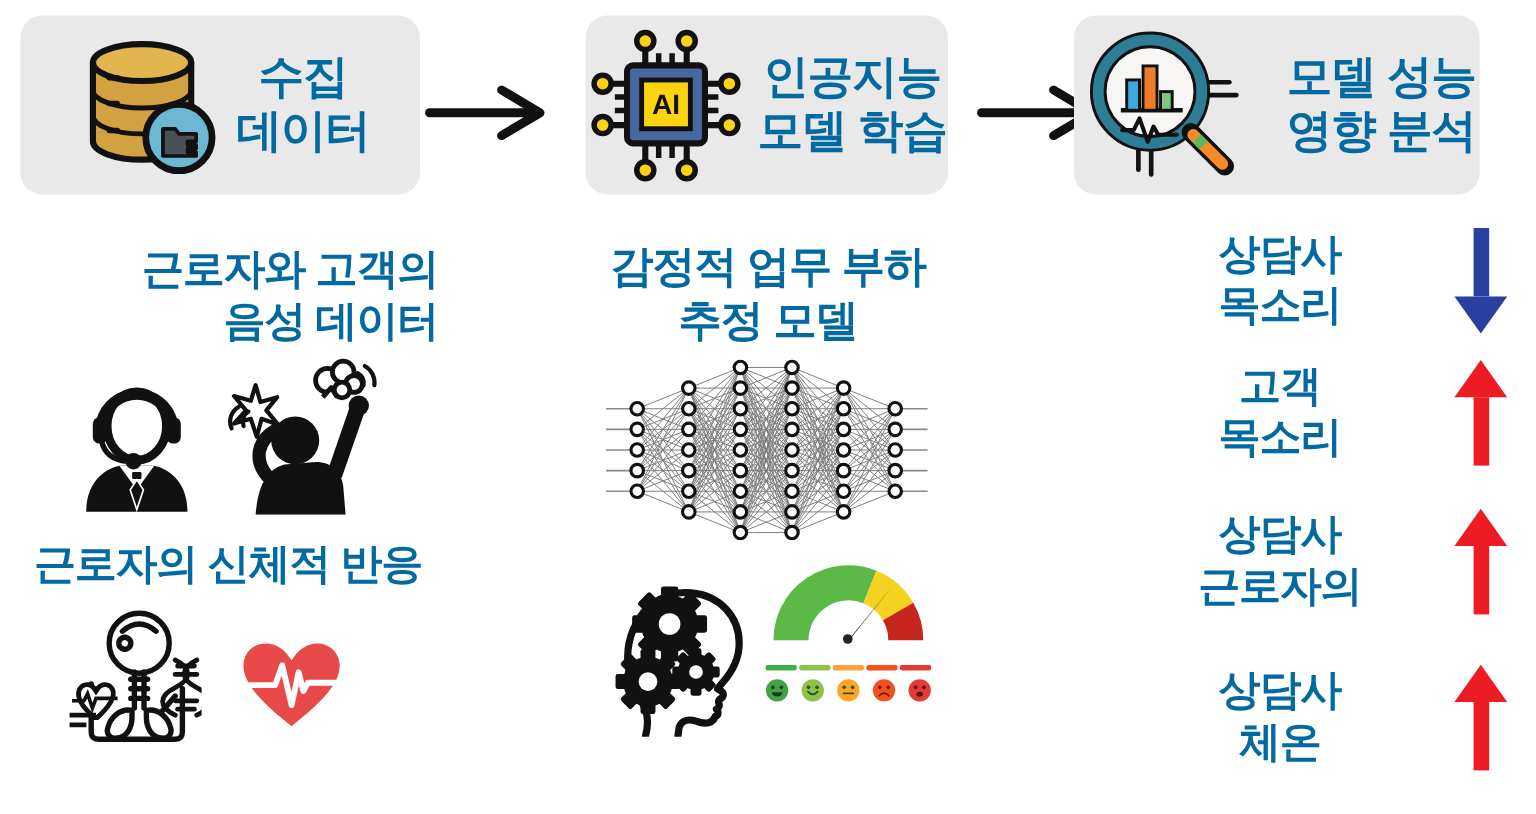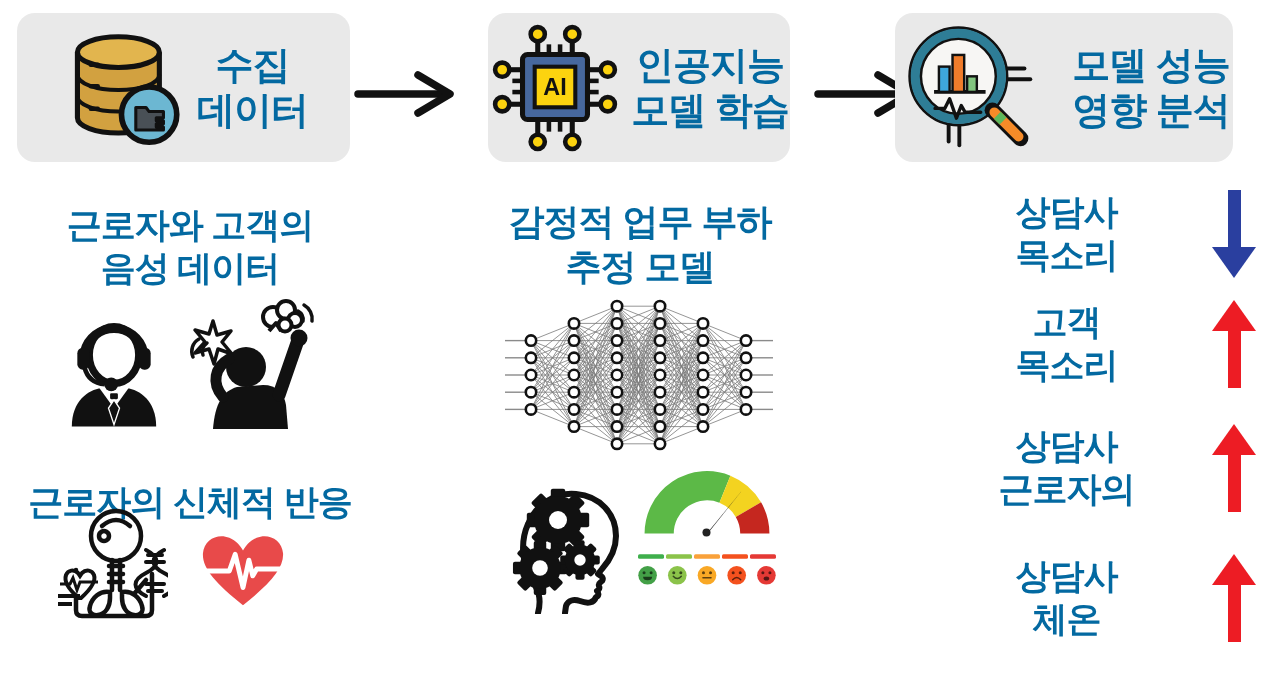--- a/index.html
+++ b/index.html
@@ -120,21 +120,21 @@
         <line x1="99" y1="97" x2="124" y2="122" stroke="#f68b28" stroke-width="10" stroke-linecap="round"></line>
         <line x1="102" y1="100" x2="108" y2="106" stroke="#5cb85c" stroke-width="10"></line>
       </svg>
     </span>
     <span class="lbl">
       <div>모델 성능</div>
       <div>영향 분석</div>
     </span>
   </div>
 
-  <div class="col-title" style="left:15px;top:203px;width:350px;">
+  <div class="col-title" style="left:15px;top:203px;width:350px;text-align:right;">
     <div>근로자와 고객의</div>
     <div>음성 데이터</div>
   </div>
 
   <div class="icon-row" style="left:58px;top:295px;width:260px;height:134px;gap:14px;">
     <span>
       <svg width="110" height="126" viewBox="0 0 120 132">
         <path d="M14 132 C14 104 32 92 46 90 L74 90 C88 92 106 104 106 132 Z" fill="#111"></path>
         <path d="M44 90 L60 112 L76 90 Z" fill="#fff"></path>
         <ellipse cx="60" cy="54" rx="27" ry="31" fill="#fff" stroke="#111" stroke-width="8"></ellipse>
@@ -163,21 +163,21 @@
         <path d="M115 14 A 10 10 0 0 1 120 24" fill="none" stroke="#111" stroke-width="3.5" stroke-linecap="round"></path>
         <circle cx="63" cy="70" r="20" fill="#111"></circle>
         <path d="M30 132 C32 106 40 94 54 90 L80 88 C94 88 101 96 103 108 L105 132 Z" fill="#111"></path>
         <path d="M40 100 C28 86 32 70 46 62" fill="none" stroke="#111" stroke-width="11" stroke-linecap="round"></path>
         <path d="M96 98 L114 46" fill="none" stroke="#111" stroke-width="13" stroke-linecap="round"></path>
         <circle cx="116" cy="41" r="8.5" fill="#111"></circle>
       </svg>
     </span>
   </div>
 
-  <div class="col-title" style="left:5px;top:449px;width:370px;white-space:nowrap;margin-top:31px;">
+  <div class="col-title" style="left:5px;top:449px;width:370px;white-space:nowrap;">
     <div>근로자의 신체적 반응</div>
   </div>
 
   <div class="icon-row" style="left:48px;top:497px;width:250px;height:126px;gap:26px;align-items:center;">
     <span>
       <svg width="114" height="124" viewBox="0 0 114 124">
         <g fill="none" stroke="#111" stroke-width="4.5" stroke-linecap="round" stroke-linejoin="round">
           <path d="M22 72 L22 112 Q22 118 28 118 L92 118 Q98 118 98 112 L98 76"></path>
           <circle cx="62" cy="38" r="25"></circle>
           <path d="M48 28 Q62 16 76 28"></path>

